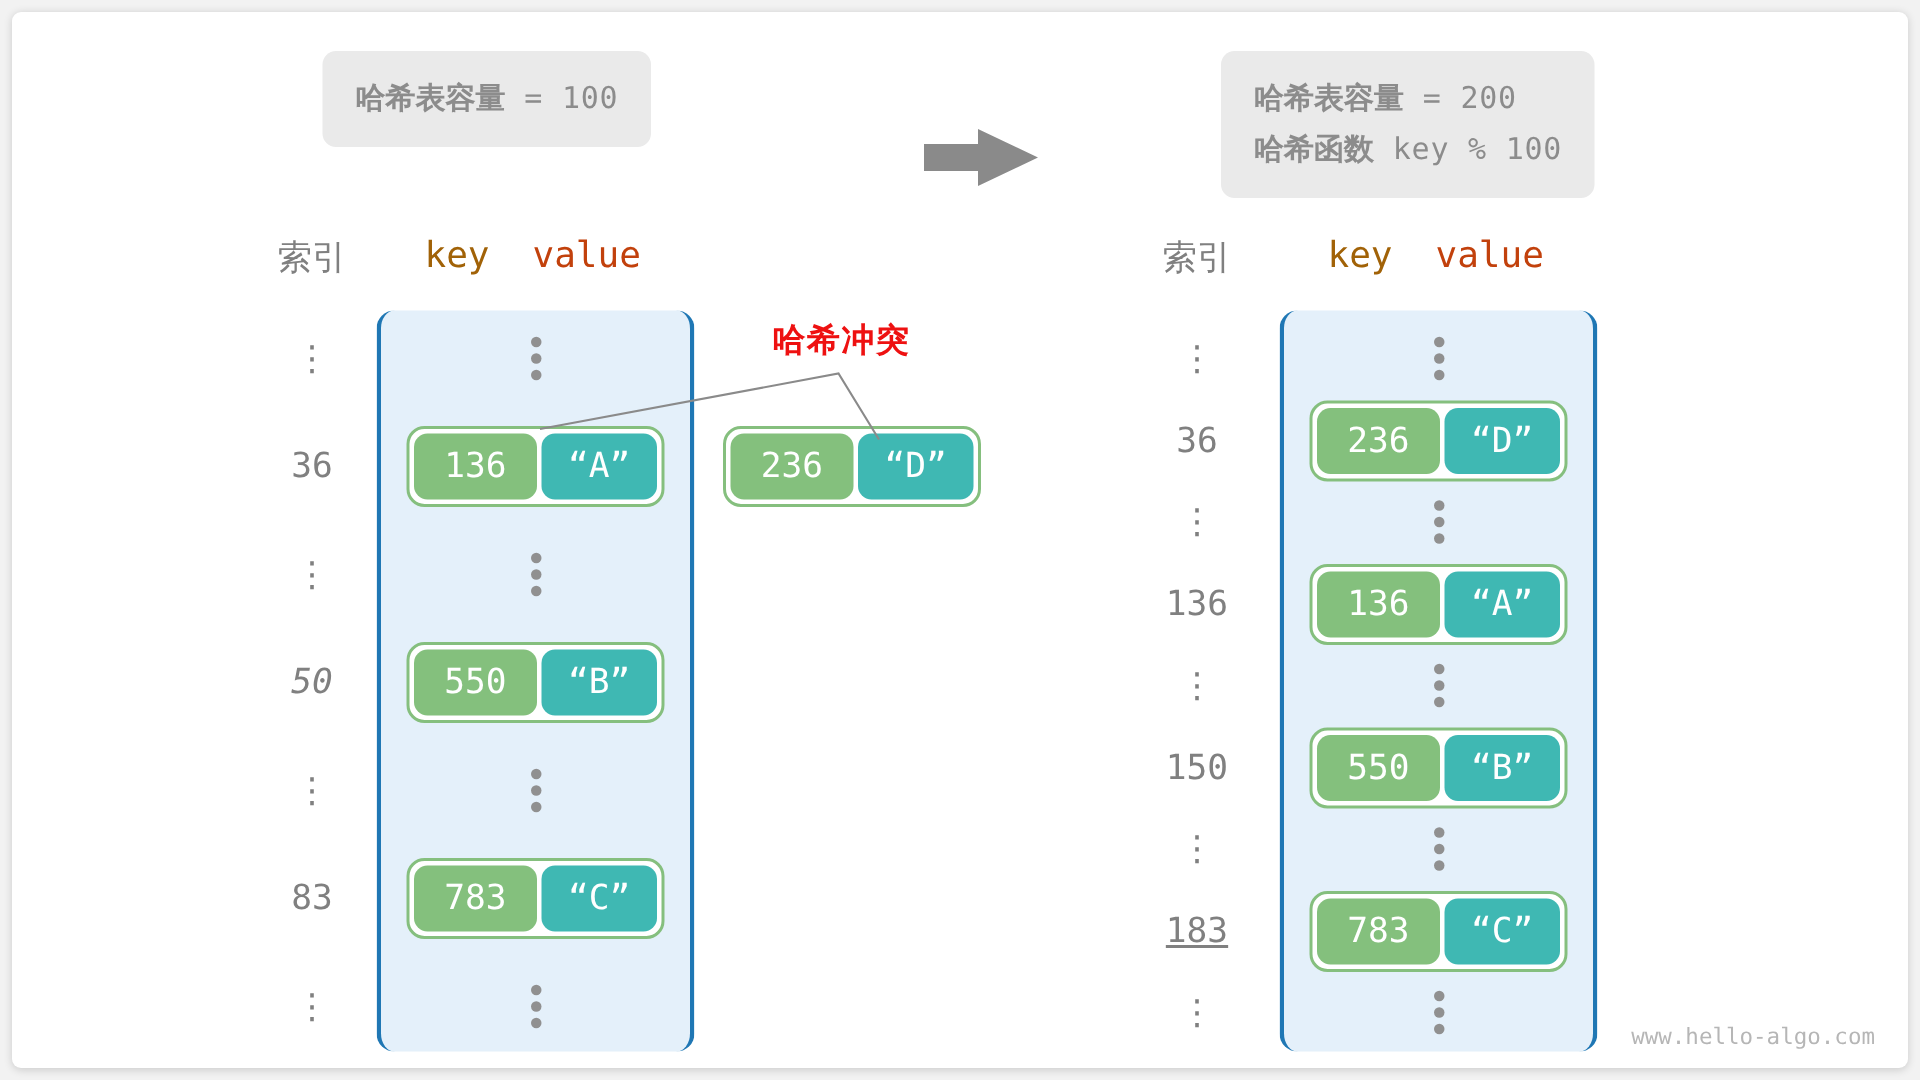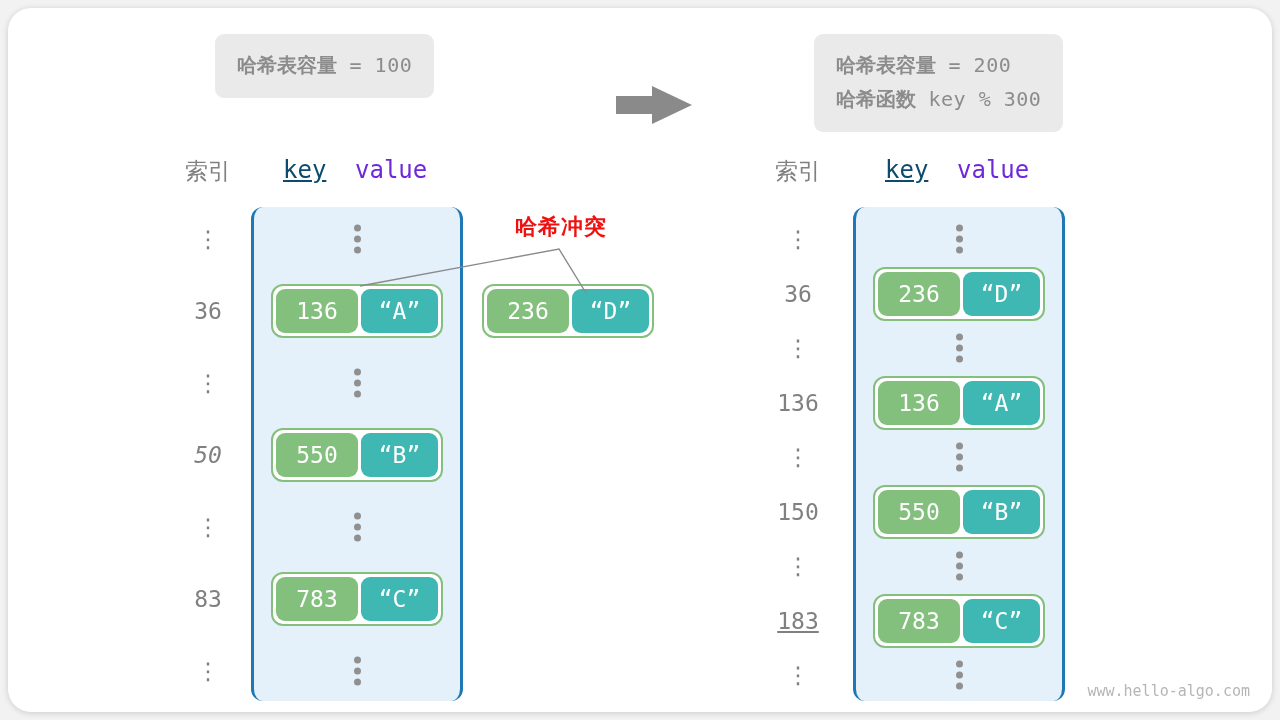--- a/index.html
+++ b/index.html
@@ -8,21 +8,21 @@
     width: 1280px; height: 720px;
     background: #f2f2f2;
     font-family: "Liberation Sans", sans-serif;
     overflow: hidden;
   }
   #card {
     position: absolute;
     left: 8px; top: 8px;
     width: 1264px; height: 704px;
     background: #ffffff;
-    border-radius: 23px;
+    border-radius: 6px;
     box-shadow: 0 1px 6px rgba(0,0,0,0.16);
     overflow: hidden;
   }
 
   
   .info-box {
     position: absolute;
     background: #eaeaea;
     border-radius: 9px;
     padding: 14px 22px 16px 22px;
@@ -55,22 +55,22 @@
   }
 
   
   .col-head {
     position: absolute;
     font-family: "DejaVu Sans Mono", "Liberation Mono", monospace;
     font-size: 24px;
     white-space: pre;
   }
   .head-index { color: #808080; font-family: "Liberation Sans", sans-serif; font-size: 23px; }
-  .head-key   { color: #0c4a6e; text-decoration: underline; }
-  .head-value { color: #6d28d9; text-align: center; }
+  .head-key   { color: #a16207; }
+  .head-value { color: #c2410c; text-align: center; }
 
   
   .bucket {
     position: absolute;
     background: #e4f0fa;
     border-left: 3px solid #1f77b4;
     border-right: 3px solid #1f77b4;
     border-radius: 12px;
   }
 
@@ -153,21 +153,21 @@
   </div>
 
   <div id="arrow-wrap">
     <svg width="100" height="48" viewBox="0 0 100 48">
       <polygon points="12,10 48,10 48,0 88,19 48,38 48,28 12,28" fill="#8a8a8a"></polygon>
     </svg>
   </div>
 
   <div class="info-box" id="info-right" style="left:806px; top:26px;">
     <div class="info-line"><span>哈希表容量</span><span class="mono-light"> = 200</span></div>
-    <div class="info-line"><span>哈希函数</span><span class="mono-light"> key % 300</span></div>
+    <div class="info-line"><span>哈希函数</span><span class="mono-light"> key % 100</span></div>
   </div>
 
   <div class="col-head head-index" style="left:155px; top:148px; width:90px; text-align:center;">索引</div>
   <div class="col-head head-key" style="left:275px; top:148px;">key</div>
   <div class="col-head head-value" style="left:347px; top:148px;">value</div>
 
   <div class="col-head head-index" style="left:745px; top:148px; width:90px; text-align:center;">索引</div>
   <div class="col-head head-key" style="left:877px; top:148px;">key</div>
   <div class="col-head head-value" style="left:949px; top:148px;">value</div>
 

